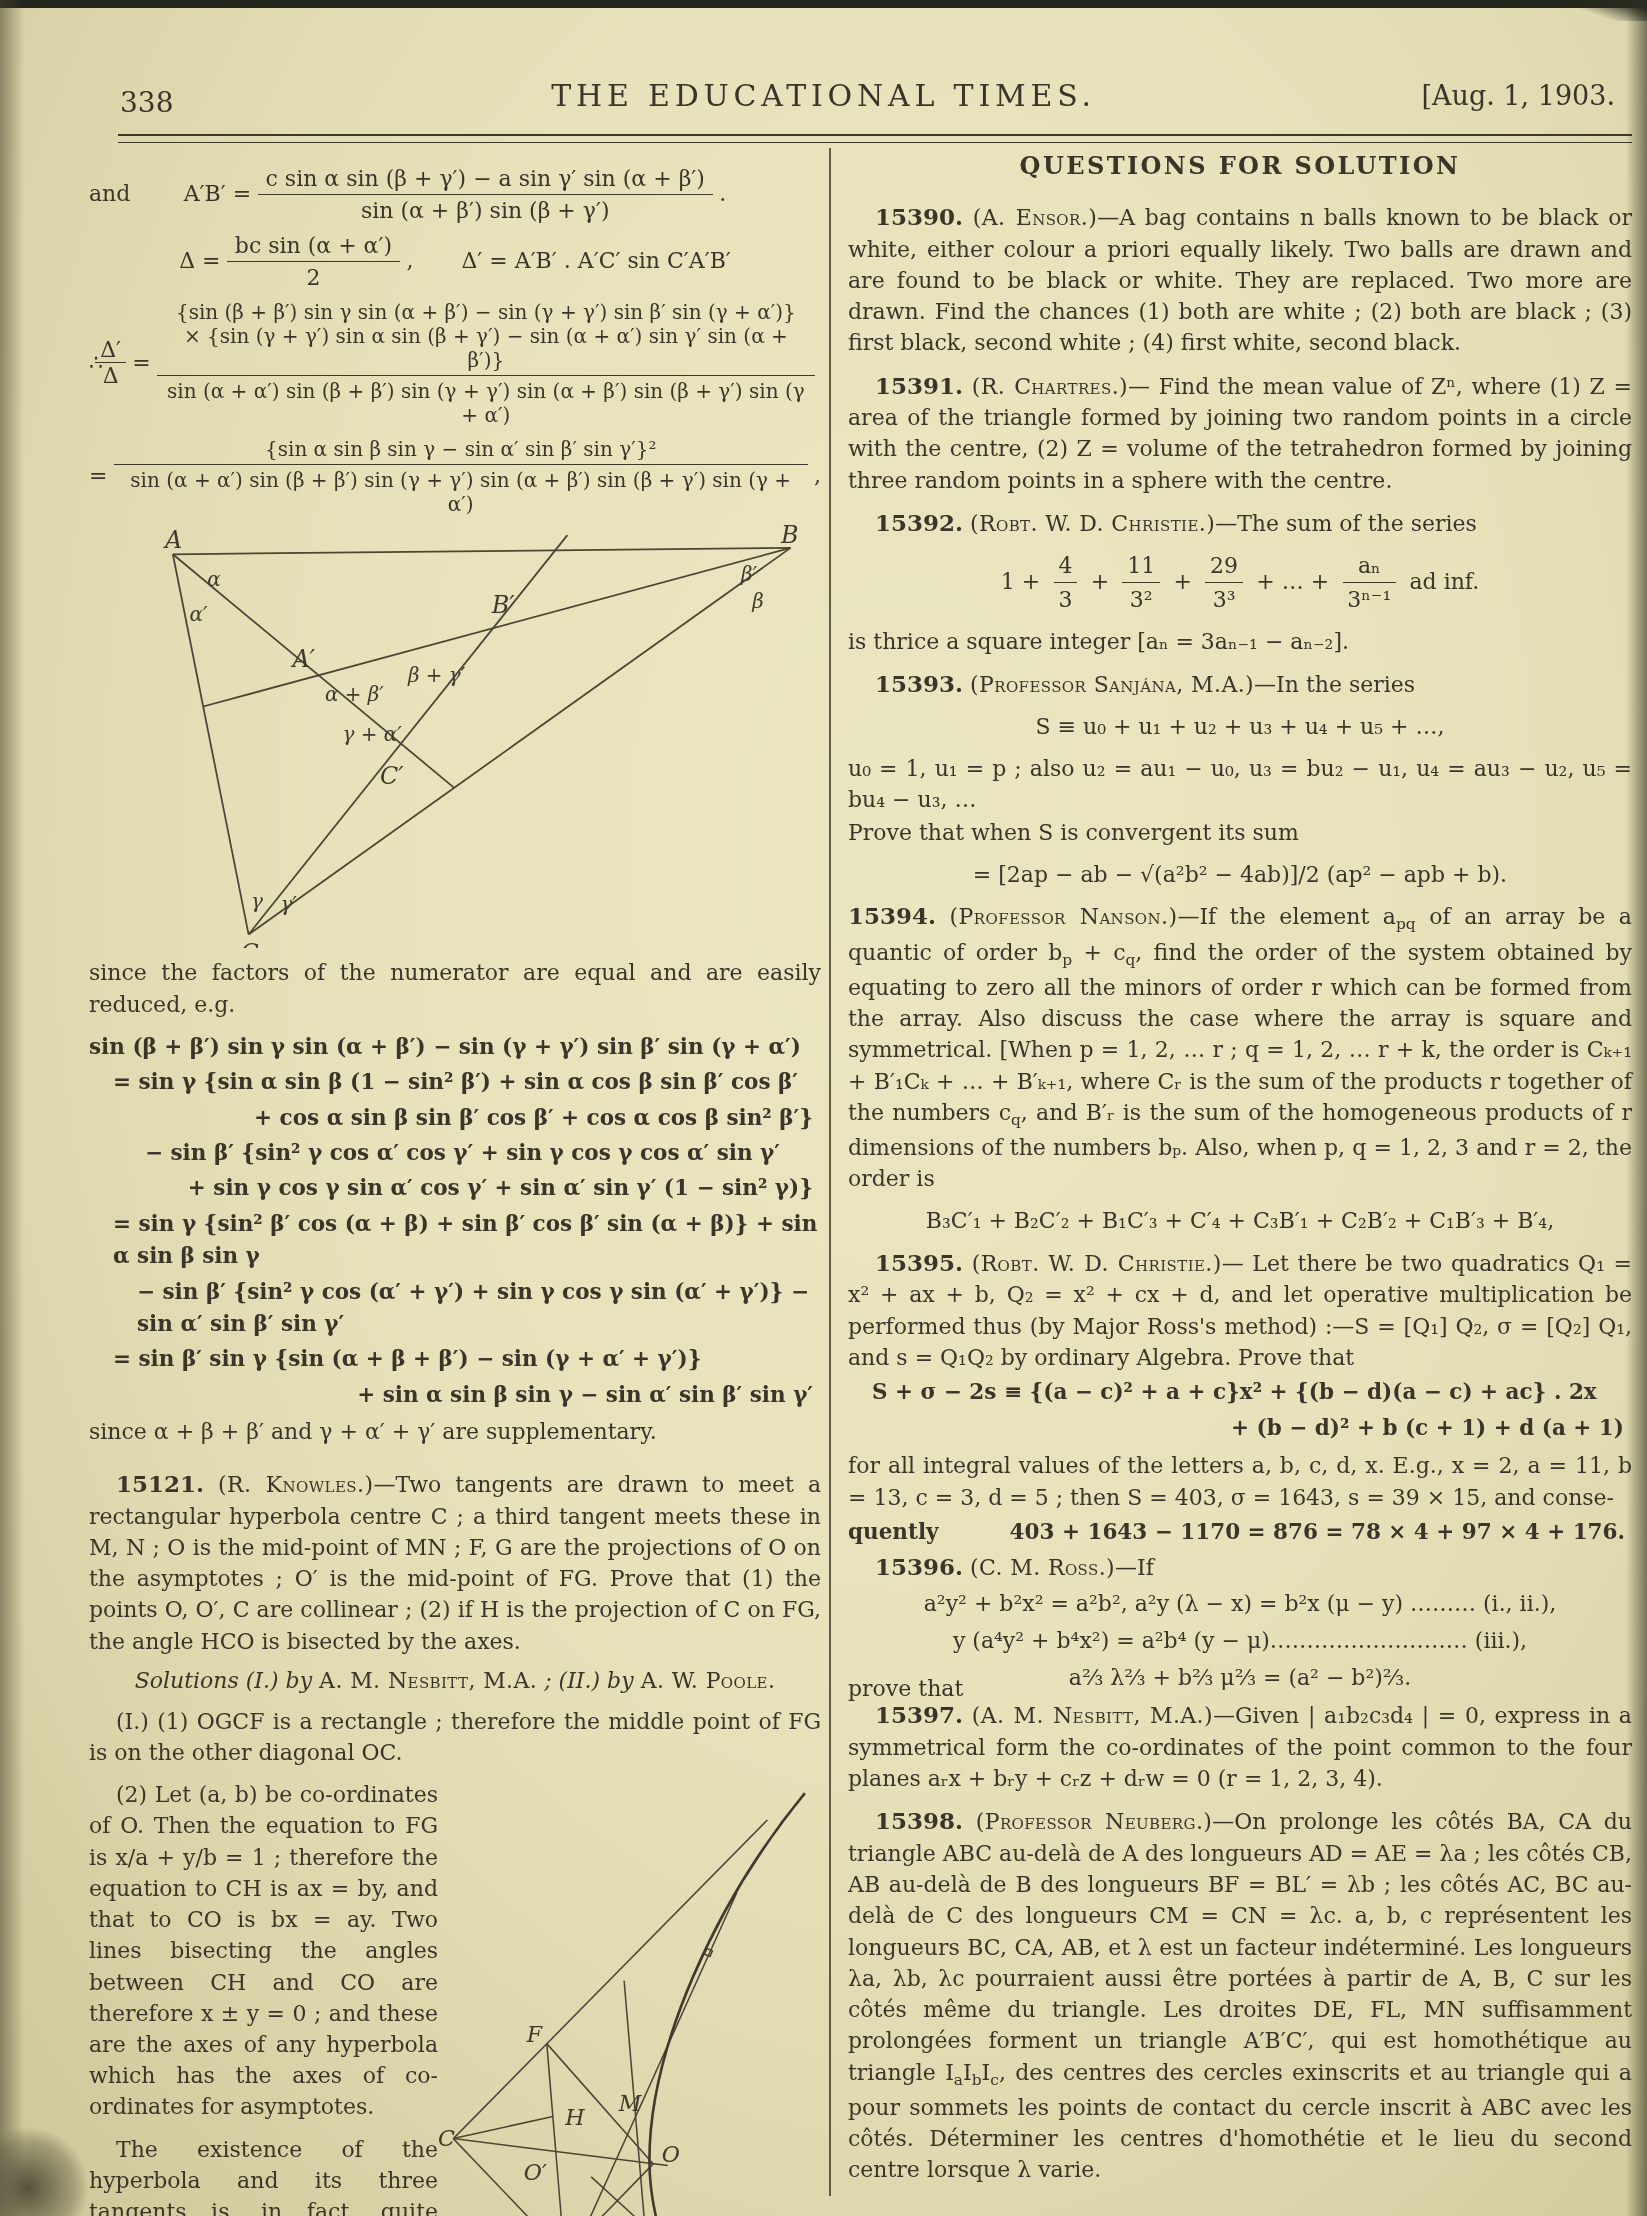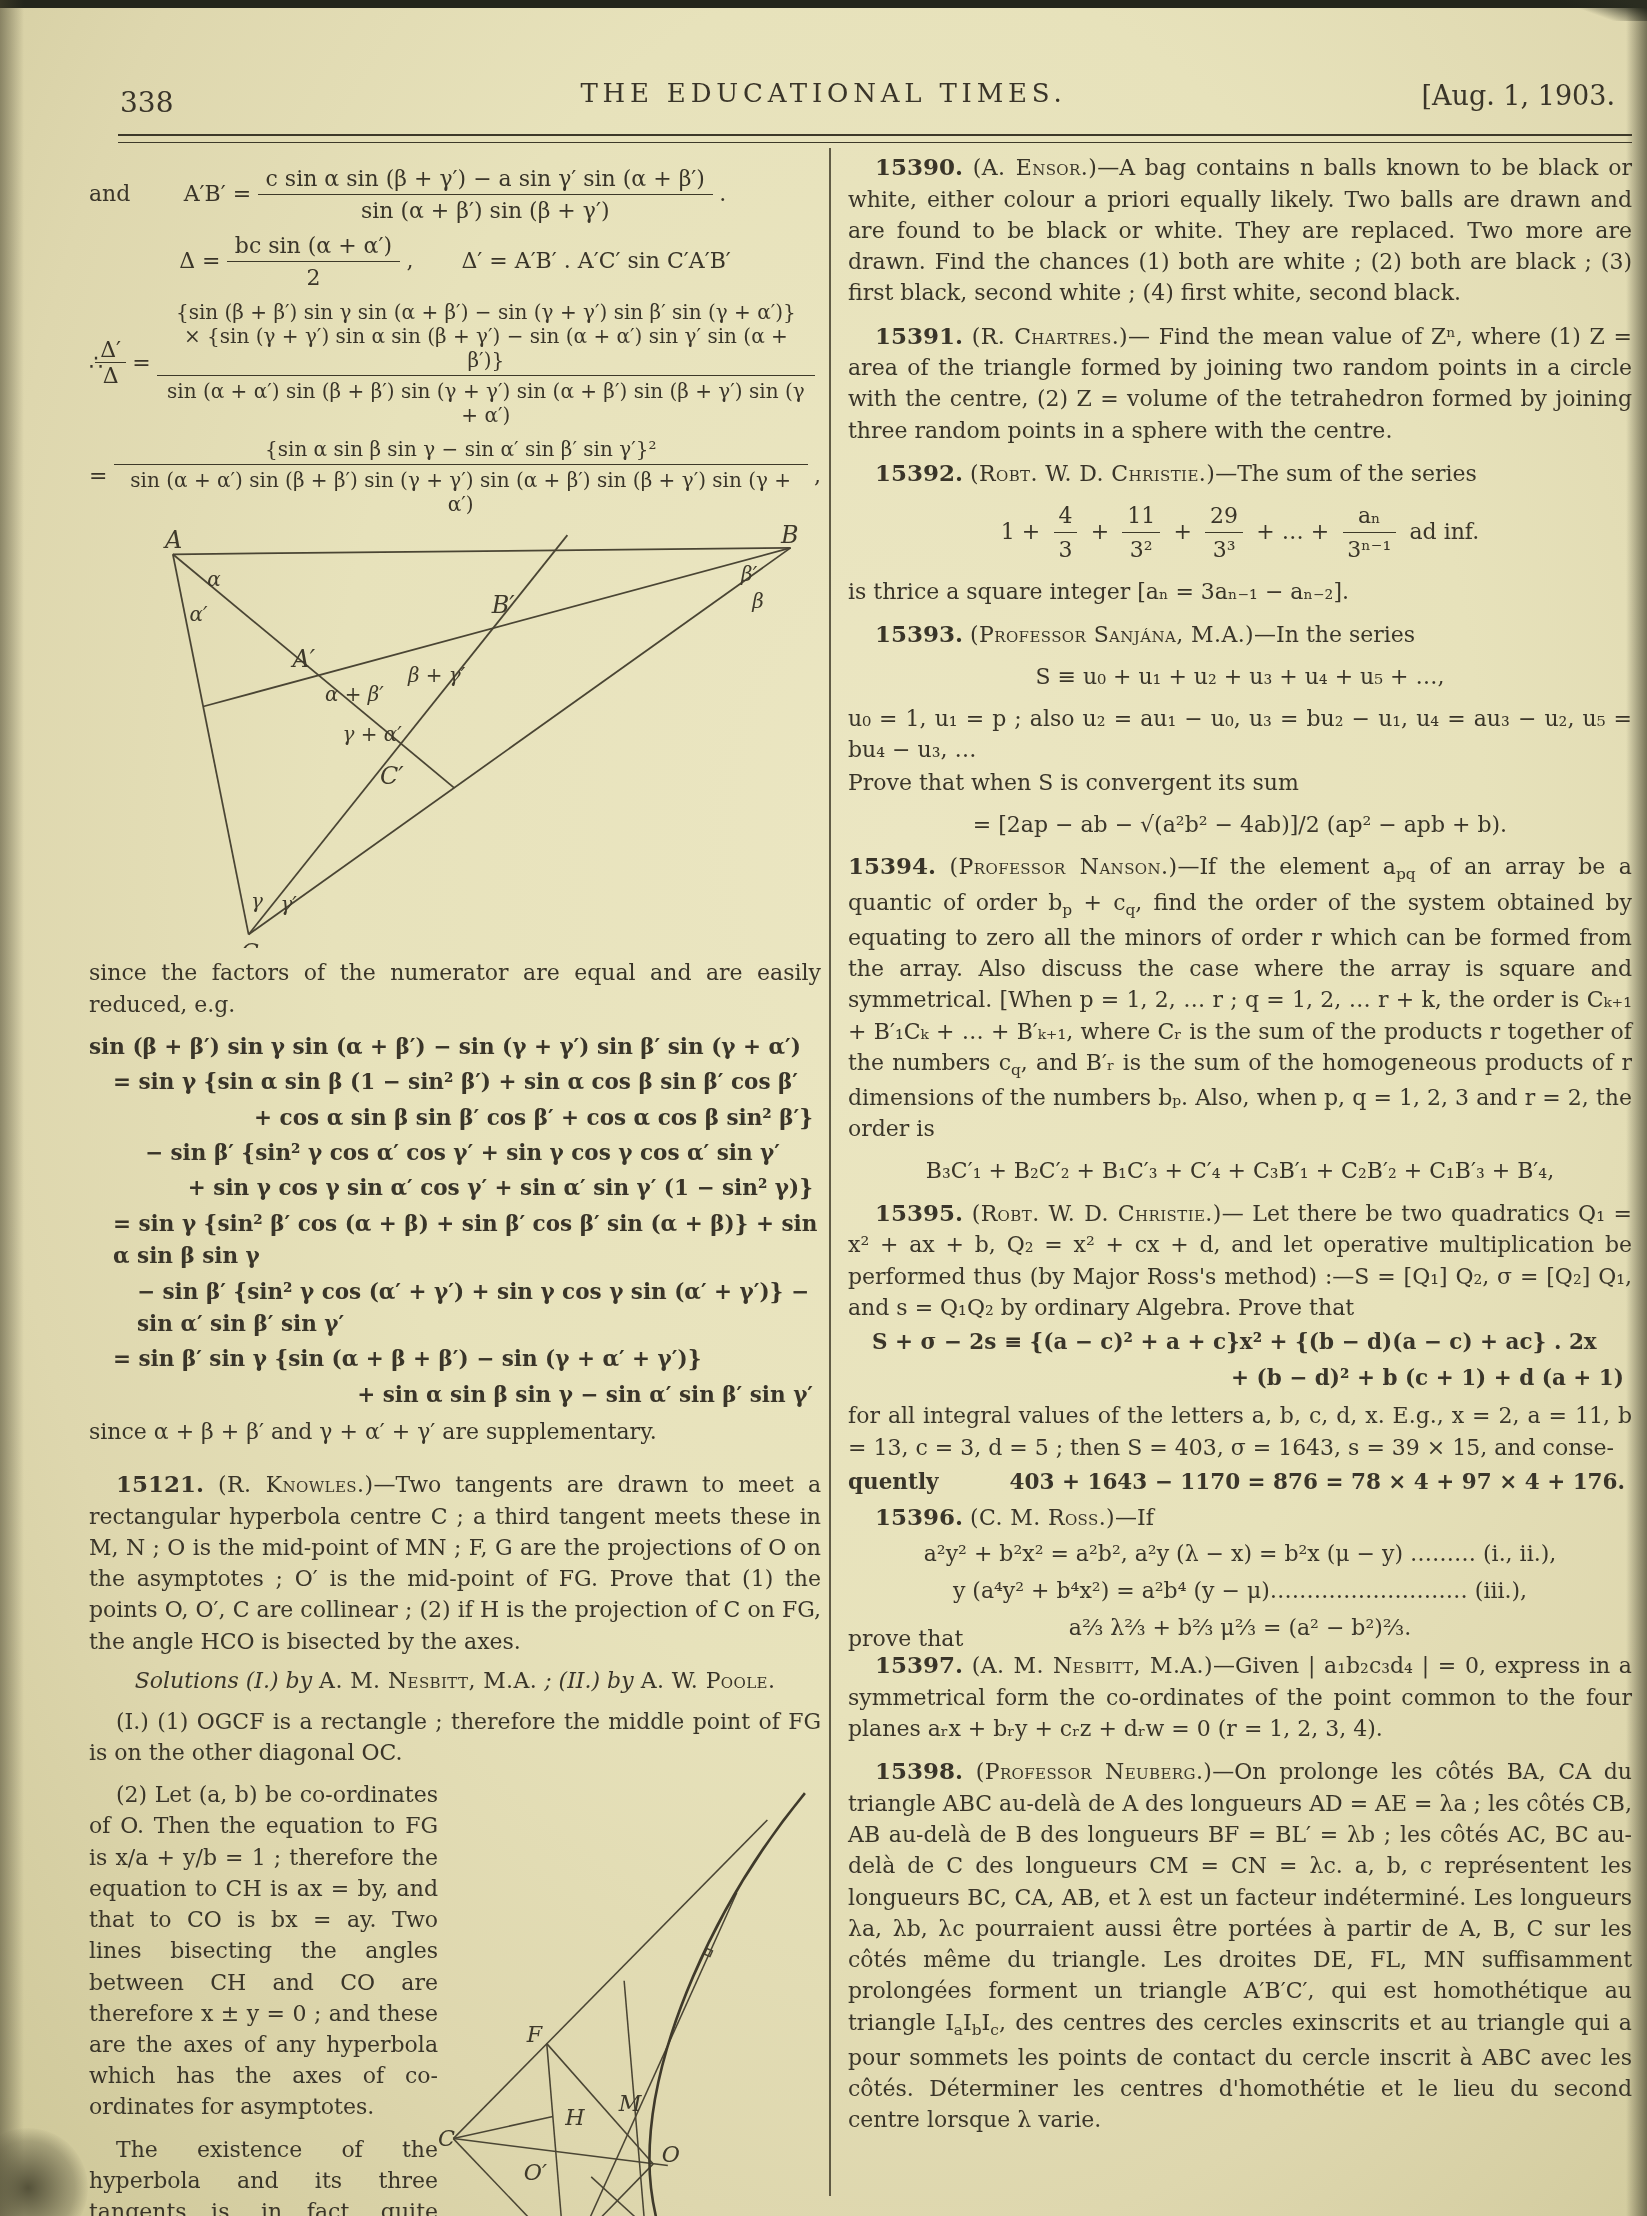--- a/index.html
+++ b/index.html
@@ -11,21 +11,21 @@
   .edge-l{position:absolute;top:0;left:0;width:24px;height:100%;
     background:linear-gradient(90deg, rgba(72,68,46,.55), rgba(72,68,46,0));}
   .edge-r{position:absolute;top:0;right:0;width:21px;height:100%;
     background:linear-gradient(270deg, rgba(62,60,40,.65), rgba(62,60,40,0));}
   .corner-tr{position:absolute;top:0;right:0;width:96px;height:21px;
     background:linear-gradient(200deg,#2a2c20 15%, rgba(42,44,32,0) 60%);}
   .corner-bl{position:absolute;bottom:-32px;left:-32px;width:120px;height:120px;border-radius:50%;
     background:radial-gradient(circle,#55523a 0%, rgba(85,82,58,.35) 55%, rgba(85,82,58,0) 72%);}
   
   .pg-num{position:absolute;left:120px;top:86px;font-size:28px;}
-  .m-title{position:absolute;left:0;right:0;top:78px;text-align:center;font-size:26px;letter-spacing:4.8px;}
+  .m-title{position:absolute;left:0;right:0;top:78px;text-align:center;font-size:30px;letter-spacing:4.8px;}
   .m-date{position:absolute;right:32px;top:80px;font-size:27px;}
   .rule-double{position:absolute;left:118px;top:134px;width:1514px;height:5.6px;
     border-top:2.4px solid #3d3929;border-bottom:1.6px solid #3d3929;}
   .divider{position:absolute;left:829px;top:148px;width:1.6px;height:2048px;background:rgba(62,57,40,.8);}
   
   .col-l{position:absolute;left:89px;top:156px;width:732px;}
   .col-r{position:absolute;left:848px;top:151px;width:784px;}
   
   p{margin:0 0 11px 0;font-size:22px;line-height:1.42;text-align:justify;}
   .indent{text-indent:27px;}
@@ -220,20 +220,21 @@
             <text x="236" y="420">M</text>
             <text x="292" y="486">O</text>
             <text x="247" y="582">N</text>
           </g>
         </svg>
       </div>
     </div>
   </div>
 
   <div class="col-r">
+    <div class="qhead">QUESTIONS FOR SOLUTION</div>
 
     <p class="indent">
       <b class="qnum">15390.</b>
       <span class="sc">(A. Ensor.)</span><span>—A bag contains n balls known to be black or white, either colour a priori equally likely.  Two balls are drawn and are found to be black or white.  They are replaced.  Two more are drawn.  Find the chances (1) both are white ;  (2) both are black ;  (3) first black, second white ;  (4) first white, second black.</span>
     </p>
 
     <p class="indent">
       <b class="qnum">15391.</b>
       <span class="sc">(R. Chartres.)</span><span>— Find the mean value of Zⁿ, where (1) Z = area of the triangle formed by joining two random points in a circle with the centre, (2) Z = volume of the tetrahedron formed by joining three random points in a sphere with the centre.</span>
     </p>

